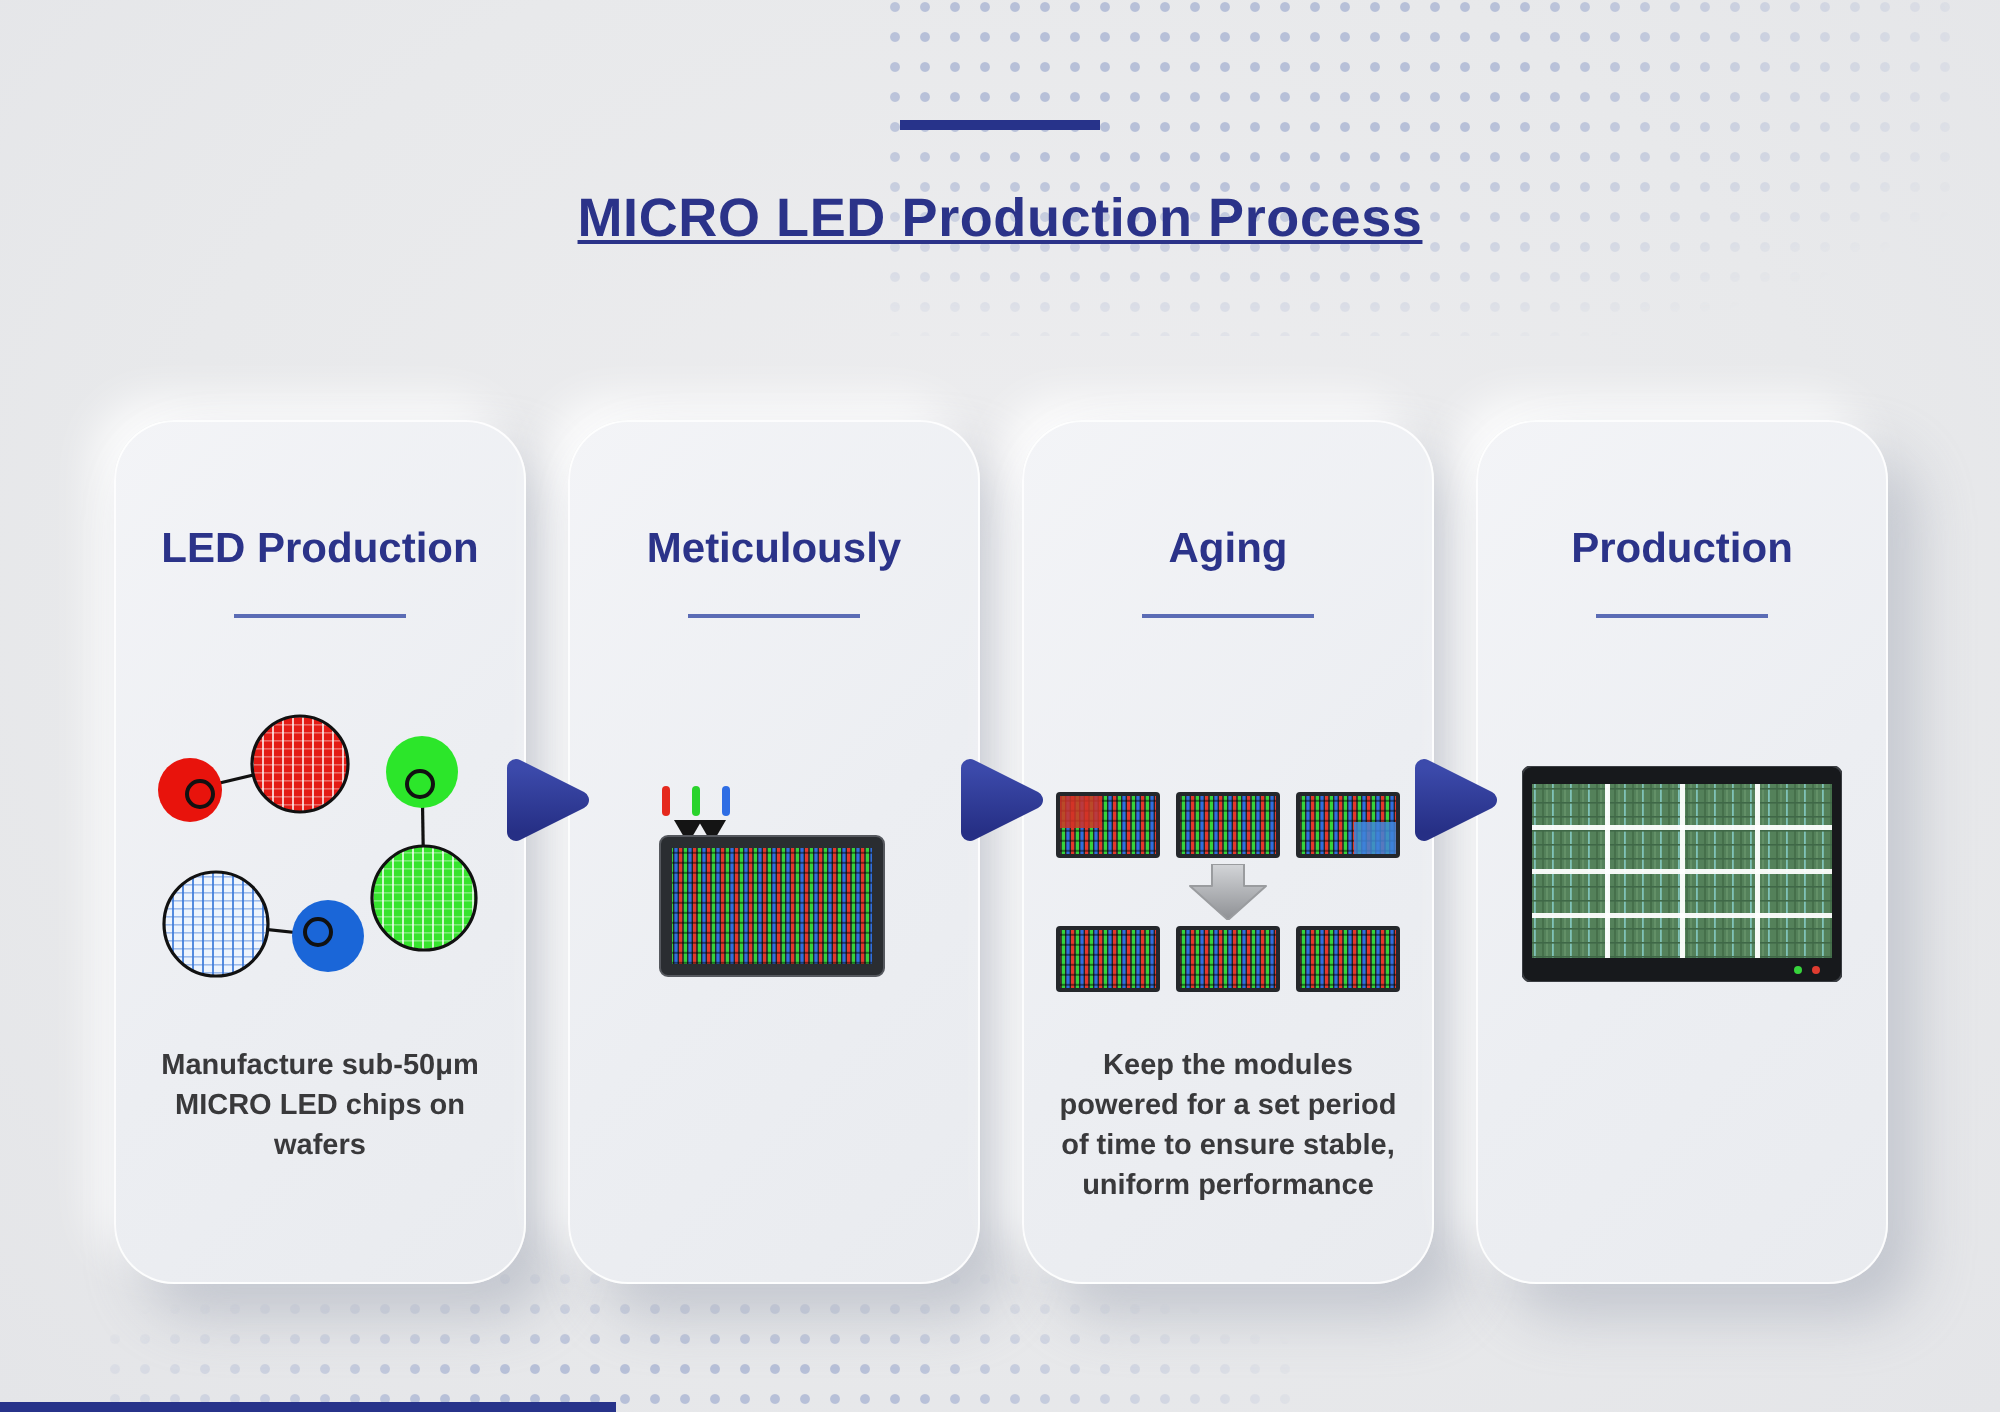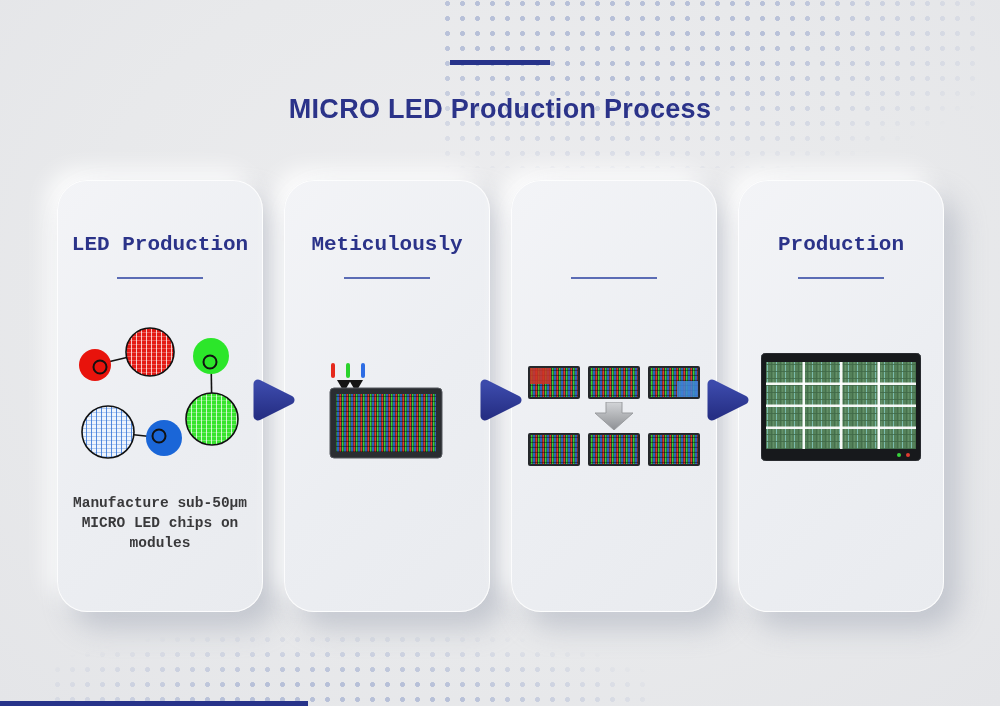--- a/index.html
+++ b/index.html
@@ -31,30 +31,30 @@
   
   .title-line {
     position:absolute; left:450px; top:60px;
     width:100px; height:5px; background:#27338a;
   }
   .page-title {
     position:absolute; left:0; top:94px; width:1000px;
     text-align:center;
     font-size:27px; font-weight:800; letter-spacing:.3px;
     color:#2b3389;
+    text-decoration:underline;
   }
   
   .card {
-    position:absolute; top:180px; width:206px; height:432px;
+    position:absolute; top:210px; width:206px; height:432px;
     background:linear-gradient(135deg, #f3f4f7 0%, #eceef2 55%, #e9ebef 100%);
     border:1px solid rgba(255,255,255,.85);
     border-radius:30px;
     box-shadow:14px 16px 28px rgba(150,158,174,.45),
                -10px -10px 22px rgba(255,255,255,.9);
-    font-family:Liberation Mono, monospace;
   }
   .card-1 { left:57px; }  .card-2 { left:284px; }
   .card-3 { left:511px; } .card-4 { left:738px; }
   .card-heading {
     position:absolute; top:52px; left:0; right:0;
     text-align:center; font-size:21px; font-weight:800; color:#2b3389;
   }
   .card-underline {
     position:absolute; top:96px; left:50%; margin-left:-43px;
     width:86px; height:2px; background:#5b6cb5;
@@ -146,40 +146,41 @@
       <circle cx="138" cy="97" r="26" fill="url(#patGreen)" stroke="#111" stroke-width="1.6"></circle>
       <circle cx="34" cy="110" r="26" fill="url(#patBlue)" stroke="#111" stroke-width="1.6"></circle>
       <circle cx="21" cy="43" r="16" fill="#e8130c"></circle>
       <circle cx="137" cy="34" r="18" fill="#2ce62a"></circle>
       <circle cx="90" cy="116" r="18" fill="#1a66d8"></circle>
       <circle cx="26" cy="45" r="6.5" fill="none" stroke="#111" stroke-width="2"></circle>
       <circle cx="136" cy="40" r="6.5" fill="none" stroke="#111" stroke-width="2"></circle>
       <circle cx="85" cy="114" r="6.5" fill="none" stroke="#111" stroke-width="2"></circle>
     </svg>
   </div>
-  <p class="card-desc">Manufacture sub-50μm MICRO LED chips on modules</p>
+  <p class="card-desc">Manufacture sub-50μm MICRO LED chips on wafers</p>
 </section>
 
 <section class="card card-2">
   <h2 class="card-heading">Meticulously</h2>
   <div class="card-underline"></div>
   <div class="card-illus">
     <svg width="124" height="100" viewBox="0 0 124 100" style="margin-top:38px;">
       <rect x="6" y="1" width="4" height="15" rx="2" fill="#e5291d"></rect>
       <rect x="21" y="1" width="4" height="15" rx="2" fill="#2ad32c"></rect>
       <rect x="36" y="1" width="4" height="15" rx="2" fill="#2e6de4"></rect>
       <polygon points="12,18 26,18 19,30" fill="#141414"></polygon>
       <polygon points="24,18 38,18 31,30" fill="#141414"></polygon>
       <rect x="5" y="26" width="112" height="70" rx="4" fill="#2a2d31" stroke="#55585e" stroke-width="1"></rect>
       <rect x="11" y="32" width="100" height="58" fill="url(#patRGB)"></rect>
     </svg>
   </div>
 </section>
 
 <section class="card card-3">
+  <h2 class="card-heading">Aging</h2>
   <div class="card-underline"></div>
   <div class="card-illus">
     <div class="aging-stack">
       <div class="aging-row">
         <svg width="52" height="33">
           <rect width="52" height="33" rx="2" fill="#24272b"></rect>
           <rect x="2" y="2" width="48" height="29" fill="url(#patRGB)"></rect>
           <rect x="2" y="2" width="21" height="16" fill="#d03326" opacity=".85"></rect>
         </svg>
         <svg width="52" height="33">
@@ -206,20 +207,21 @@
           <rect width="52" height="33" rx="2" fill="#24272b"></rect>
           <rect x="2" y="2" width="48" height="29" fill="url(#patRGB)"></rect>
         </svg>
         <svg width="52" height="33">
           <rect width="52" height="33" rx="2" fill="#24272b"></rect>
           <rect x="2" y="2" width="48" height="29" fill="url(#patRGB)"></rect>
         </svg>
       </div>
     </div>
   </div>
+  <p class="card-desc">Keep the modules powered for a set period of time to ensure stable, uniform performance</p>
 </section>
 
 <section class="card card-4">
   <h2 class="card-heading">Production</h2>
   <div class="card-illus" style="top:132px;">
     <svg width="160" height="108" viewBox="0 0 160 108">
       <rect width="160" height="108" rx="5" fill="#17191c" stroke="#3a3d42" stroke-width="1"></rect>
       <rect x="5" y="9" width="150" height="87" fill="url(#patScreen)"></rect>
       <rect x="41.5" y="9" width="2.5" height="87" fill="#ffffff" opacity=".95"></rect>
       <rect x="79" y="9" width="2.5" height="87" fill="#ffffff" opacity=".95"></rect>

